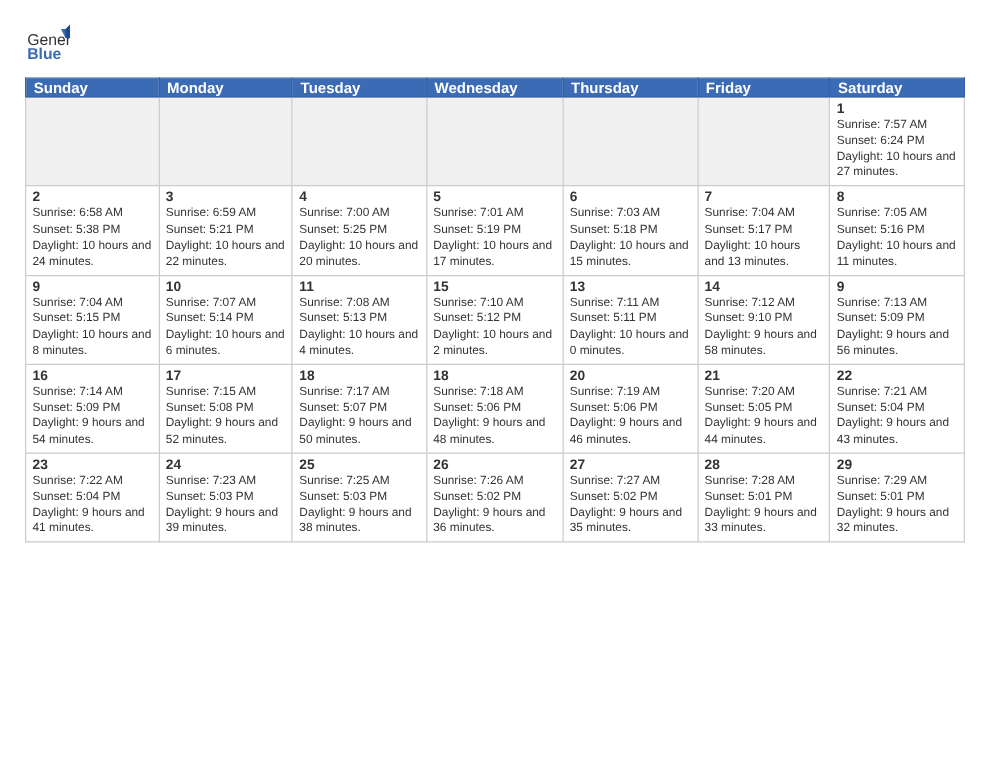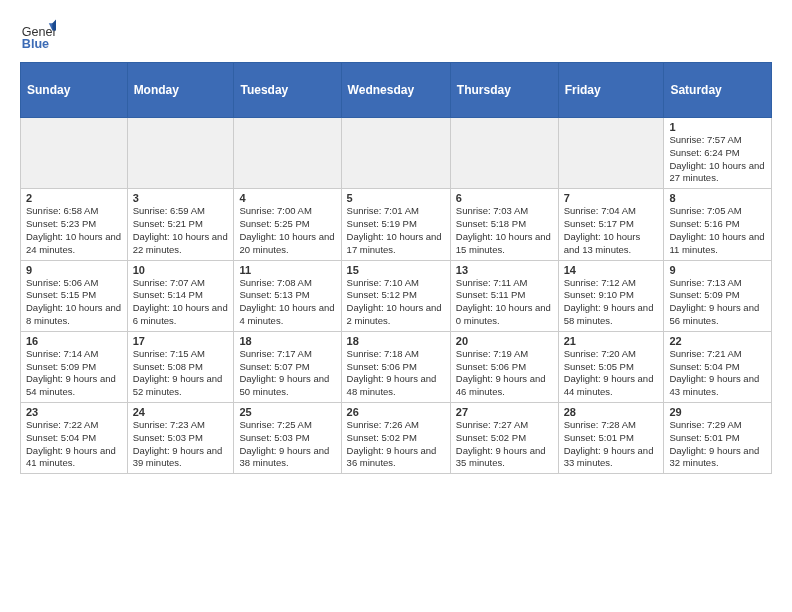--- a/index.html
+++ b/index.html
@@ -44,21 +44,21 @@
     .calendar {
       width: 100%;
       border-collapse: collapse;
       border: 1px solid #ccc;
     }
     .calendar th {
       background: #3c6bb5;
       color: #fff;
       font-size: 12px;
       font-weight: bold;
-      padding: 20px 6px;
+      padding: 0 6px;
       text-align: left;
       border: 1px solid #3060a5;
     }
     .calendar td {
       border: 1px solid #ccc;
       vertical-align: top;
       padding: 3px 5px;
       width: 113px;
       min-height: 70px;
       height: 70px;
@@ -127,21 +127,21 @@
             <div class="day-num">1</div>
             <div class="day-info">Sunrise: 7:57 AM
 Sunset: 6:24 PM
 Daylight: 10 hours and 27 minutes.</div>
           </td>
         </tr>
         <tr>
           <td>
             <div class="day-num">2</div>
             <div class="day-info">Sunrise: 6:58 AM
-Sunset: 5:23 PM
+Sunset: 5:38 PM
 Daylight: 10 hours and 24 minutes.</div>
           </td>
           <td>
             <div class="day-num">3</div>
             <div class="day-info">Sunrise: 6:59 AM
 Sunset: 5:21 PM
 Daylight: 10 hours and 22 minutes.</div>
           </td>
           <td>
             <div class="day-num">4</div>
@@ -170,21 +170,21 @@
           <td>
             <div class="day-num">8</div>
             <div class="day-info">Sunrise: 7:05 AM
 Sunset: 5:16 PM
 Daylight: 10 hours and 11 minutes.</div>
           </td>
         </tr>
         <tr>
           <td>
             <div class="day-num">9</div>
-            <div class="day-info">Sunrise: 5:06 AM
+            <div class="day-info">Sunrise: 7:04 AM
 Sunset: 5:15 PM
 Daylight: 10 hours and 8 minutes.</div>
           </td>
           <td>
             <div class="day-num">10</div>
             <div class="day-info">Sunrise: 7:07 AM
 Sunset: 5:14 PM
 Daylight: 10 hours and 6 minutes.</div>
           </td>
           <td>

